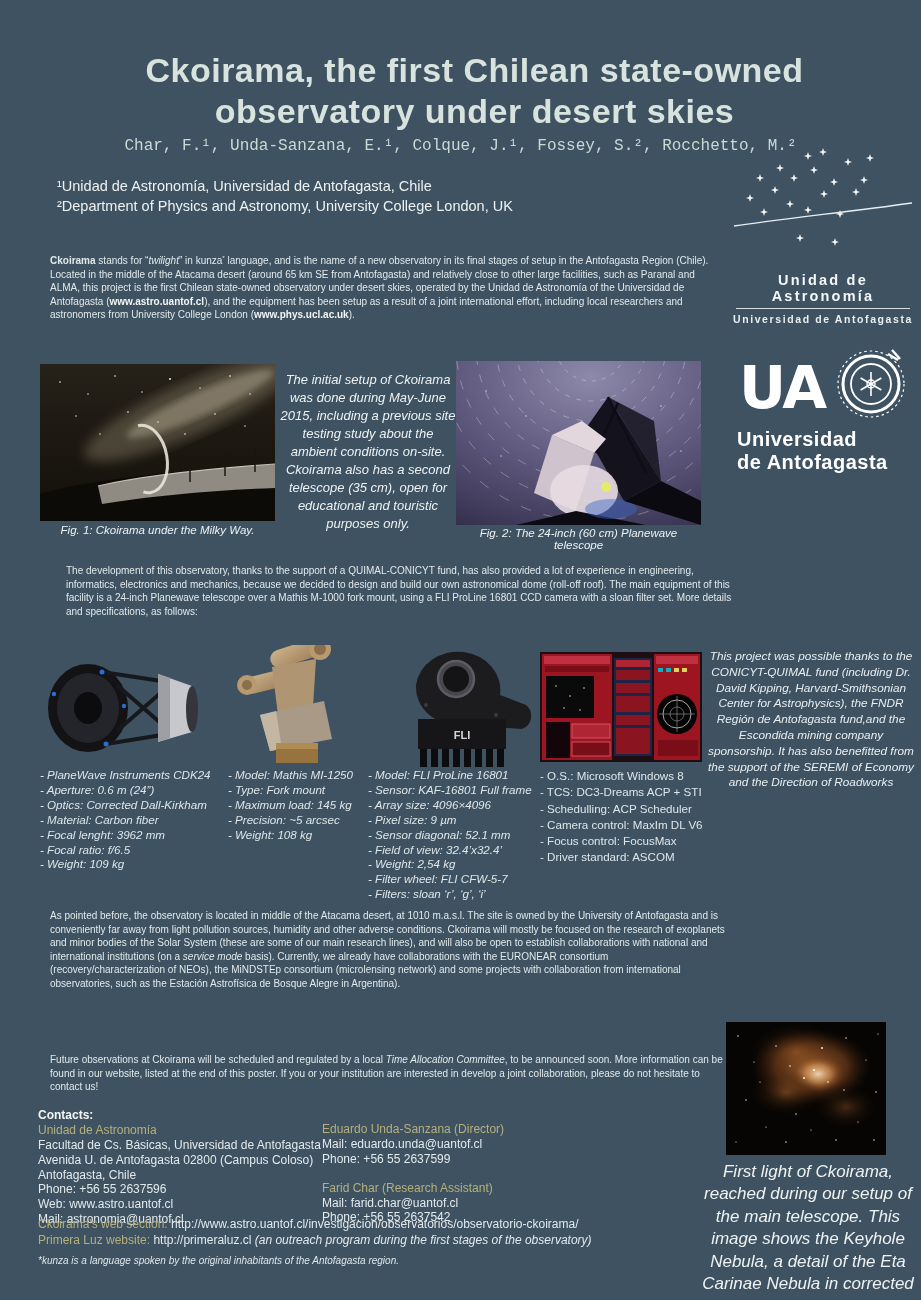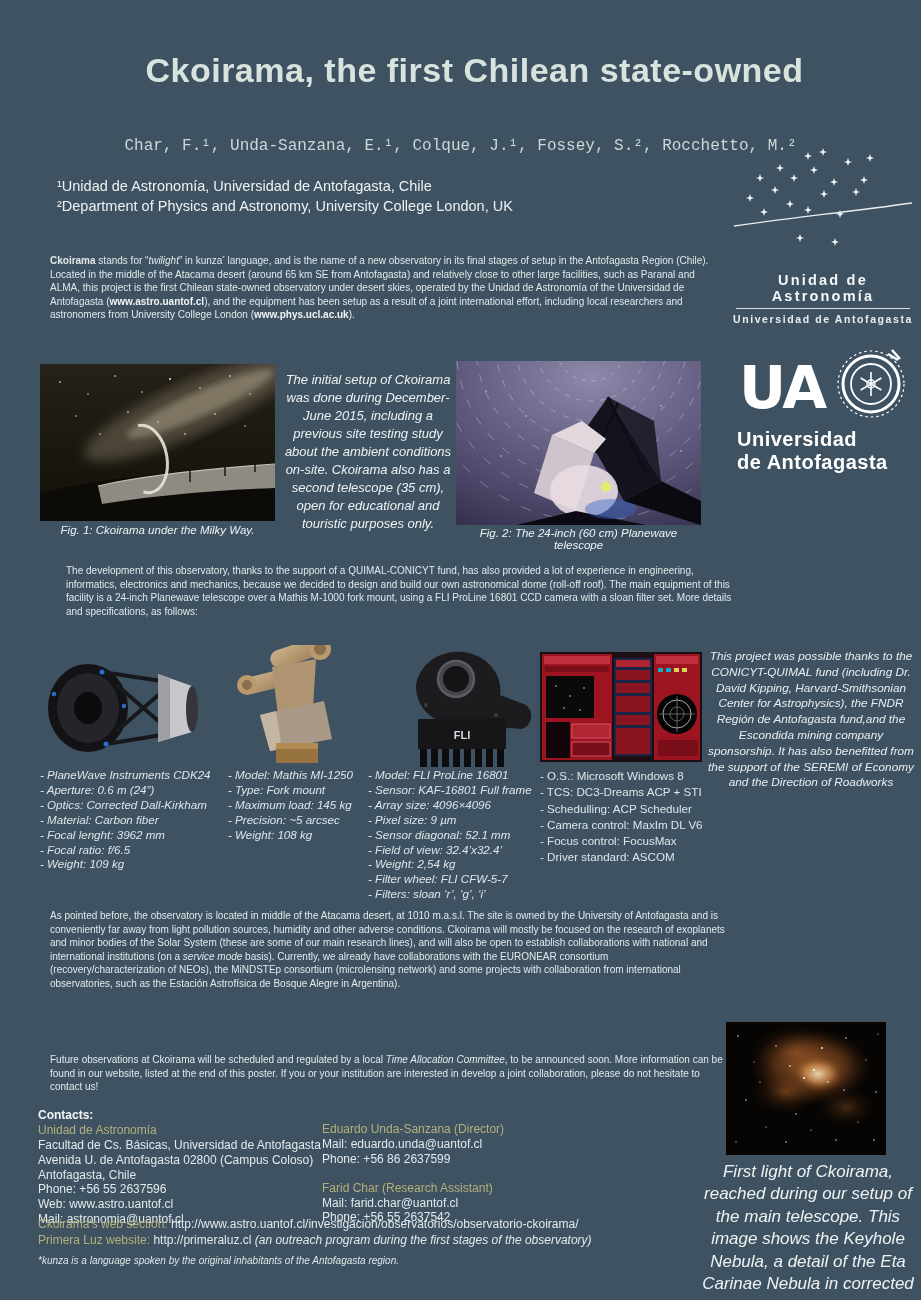--- a/index.html
+++ b/index.html
@@ -58,20 +58,21 @@
   .weblinks .it { font-style:italic; }
   .footnote { left:38px; top:1255px; font-size:10px; font-style:italic; color:#dfe6e8; }
 </style>
 </head>
 <body>
 
 <div class="poster">
 
   <div class="abs title">
     <div>Ckoirama, the first Chilean state-owned</div>
+    <div>observatory under desert skies</div>
   </div>
   <div class="abs authors">Char, F.¹, Unda-Sanzana, E.¹, Colque, J.¹, Fossey, S.², Rocchetto, M.²</div>
   <div class="abs affils">
     <div>¹Unidad de Astronomía, Universidad de Antofagasta, Chile</div>
     <div>²Department of Physics and Astronomy, University College London, UK</div>
   </div>
 
   <p class="abs body-text intro"><b>Ckoirama</b><span> stands for “</span><i>twilight</i><span>” in kunza</span><sup>*</sup><span> language, and is the name of a new observatory in its final stages of setup in the Antofagasta Region (Chile). Located in the middle of the Atacama desert (around 65 km SE from Antofagasta) and relatively close to other large facilities, such as Paranal and ALMA, this project is the first Chilean state-owned observatory under desert skies, operated by the Unidad de Astronomía of the Universidad de Antofagasta (</span><b class="link">www.astro.uantof.cl</b><span>), and the equipment has been setup as a result of a joint international effort, including local researchers and astronomers from University College London (</span><b class="link">www.phys.ucl.ac.uk</b><span>).</span></p>
 
   <svg class="abs figimg" style="left:40px; top:364px;" width="235" height="157" viewBox="0 0 235 157">
@@ -112,21 +113,21 @@
     <path d="M58,122 C110,110 180,104 235,100" stroke="#c4bfb5" stroke-width="1.2" fill="none"></path>
     <ellipse cx="105" cy="95" rx="22" ry="34" fill="none" stroke="#e8e4da" stroke-width="3" opacity="0.9" transform="rotate(-10 105 95)" stroke-dasharray="52 80"></ellipse>
     <g stroke="#1a1712" stroke-width="1.5">
       <line x1="150" y1="92" x2="150" y2="118"></line>
         <line x1="185" y1="88" x2="185" y2="112"></line>
       <line x1="215" y1="84" x2="215" y2="108"></line>
     </g>
   </svg>
   <div class="abs fig-caption" style="left:40px; top:524px; width:235px;font-style:italic;">Fig. 1: Ckoirama under the Milky Way.</div>
 
-  <div class="abs between-note">The initial setup of Ckoirama was done during December-June 2015, including a previous site testing study about the ambient conditions on-site. Ckoirama also has a second telescope (35 cm), open for educational and touristic purposes only.</div>
+  <div class="abs between-note">The initial setup of Ckoirama was done during May-June 2015, including a previous site testing study about the ambient conditions on-site. Ckoirama also has a second telescope (35 cm), open for educational and touristic purposes only.</div>
 
   <svg class="abs figimg" style="left:456px; top:361px;" width="245" height="164" viewBox="0 0 245 164">
     <defs>
       <radialGradient id="sky2" cx="0.55" cy="0.1" r="1.1">
         <stop offset="0" stop-color="#8d89aa"></stop>
           <stop offset="0.55" stop-color="#5a5478"></stop>
         <stop offset="1" stop-color="#322c4a"></stop>
       </radialGradient>
     </defs>
     <rect width="245" height="164" fill="url(#sky2)"></rect>
@@ -372,21 +373,21 @@
     <div>Facultad de Cs. Básicas, Universidad de Antofagasta</div>
     <div>Avenida U. de Antofagasta 02800 (Campus Coloso)</div>
     <div>Antofagasta, Chile</div>
     <div>Phone: +56 55 2637596</div>
     <div>Web: www.astro.uantof.cl</div>
     <div>Mail: astronomia@uantof.cl</div>
   </div>
   <div class="abs contacts-right">
     <div class="khaki">Eduardo Unda-Sanzana (Director)</div>
     <div>Mail: eduardo.unda@uantof.cl</div>
-    <div>Phone: +56 86 2637599</div>
+    <div>Phone: +56 55 2637599</div>
     <div style="height:14px;"></div>
     <div class="khaki">Farid Char (Research Assistant)</div>
     <div>Mail: farid.char@uantof.cl</div>
     <div>Phone: +56 55 2637542</div>
   </div>
 
   <div class="abs weblinks">
     <div><span class="khaki">Ckoirama's web section: </span><span>http://www.astro.uantof.cl/investigacion/observatorios/observatorio-ckoirama/</span></div>
     <div><span class="khaki">Primera Luz website: </span><span>http://primeraluz.cl </span><span class="it">(an outreach program during the first stages of the observatory)</span></div>
   </div>

